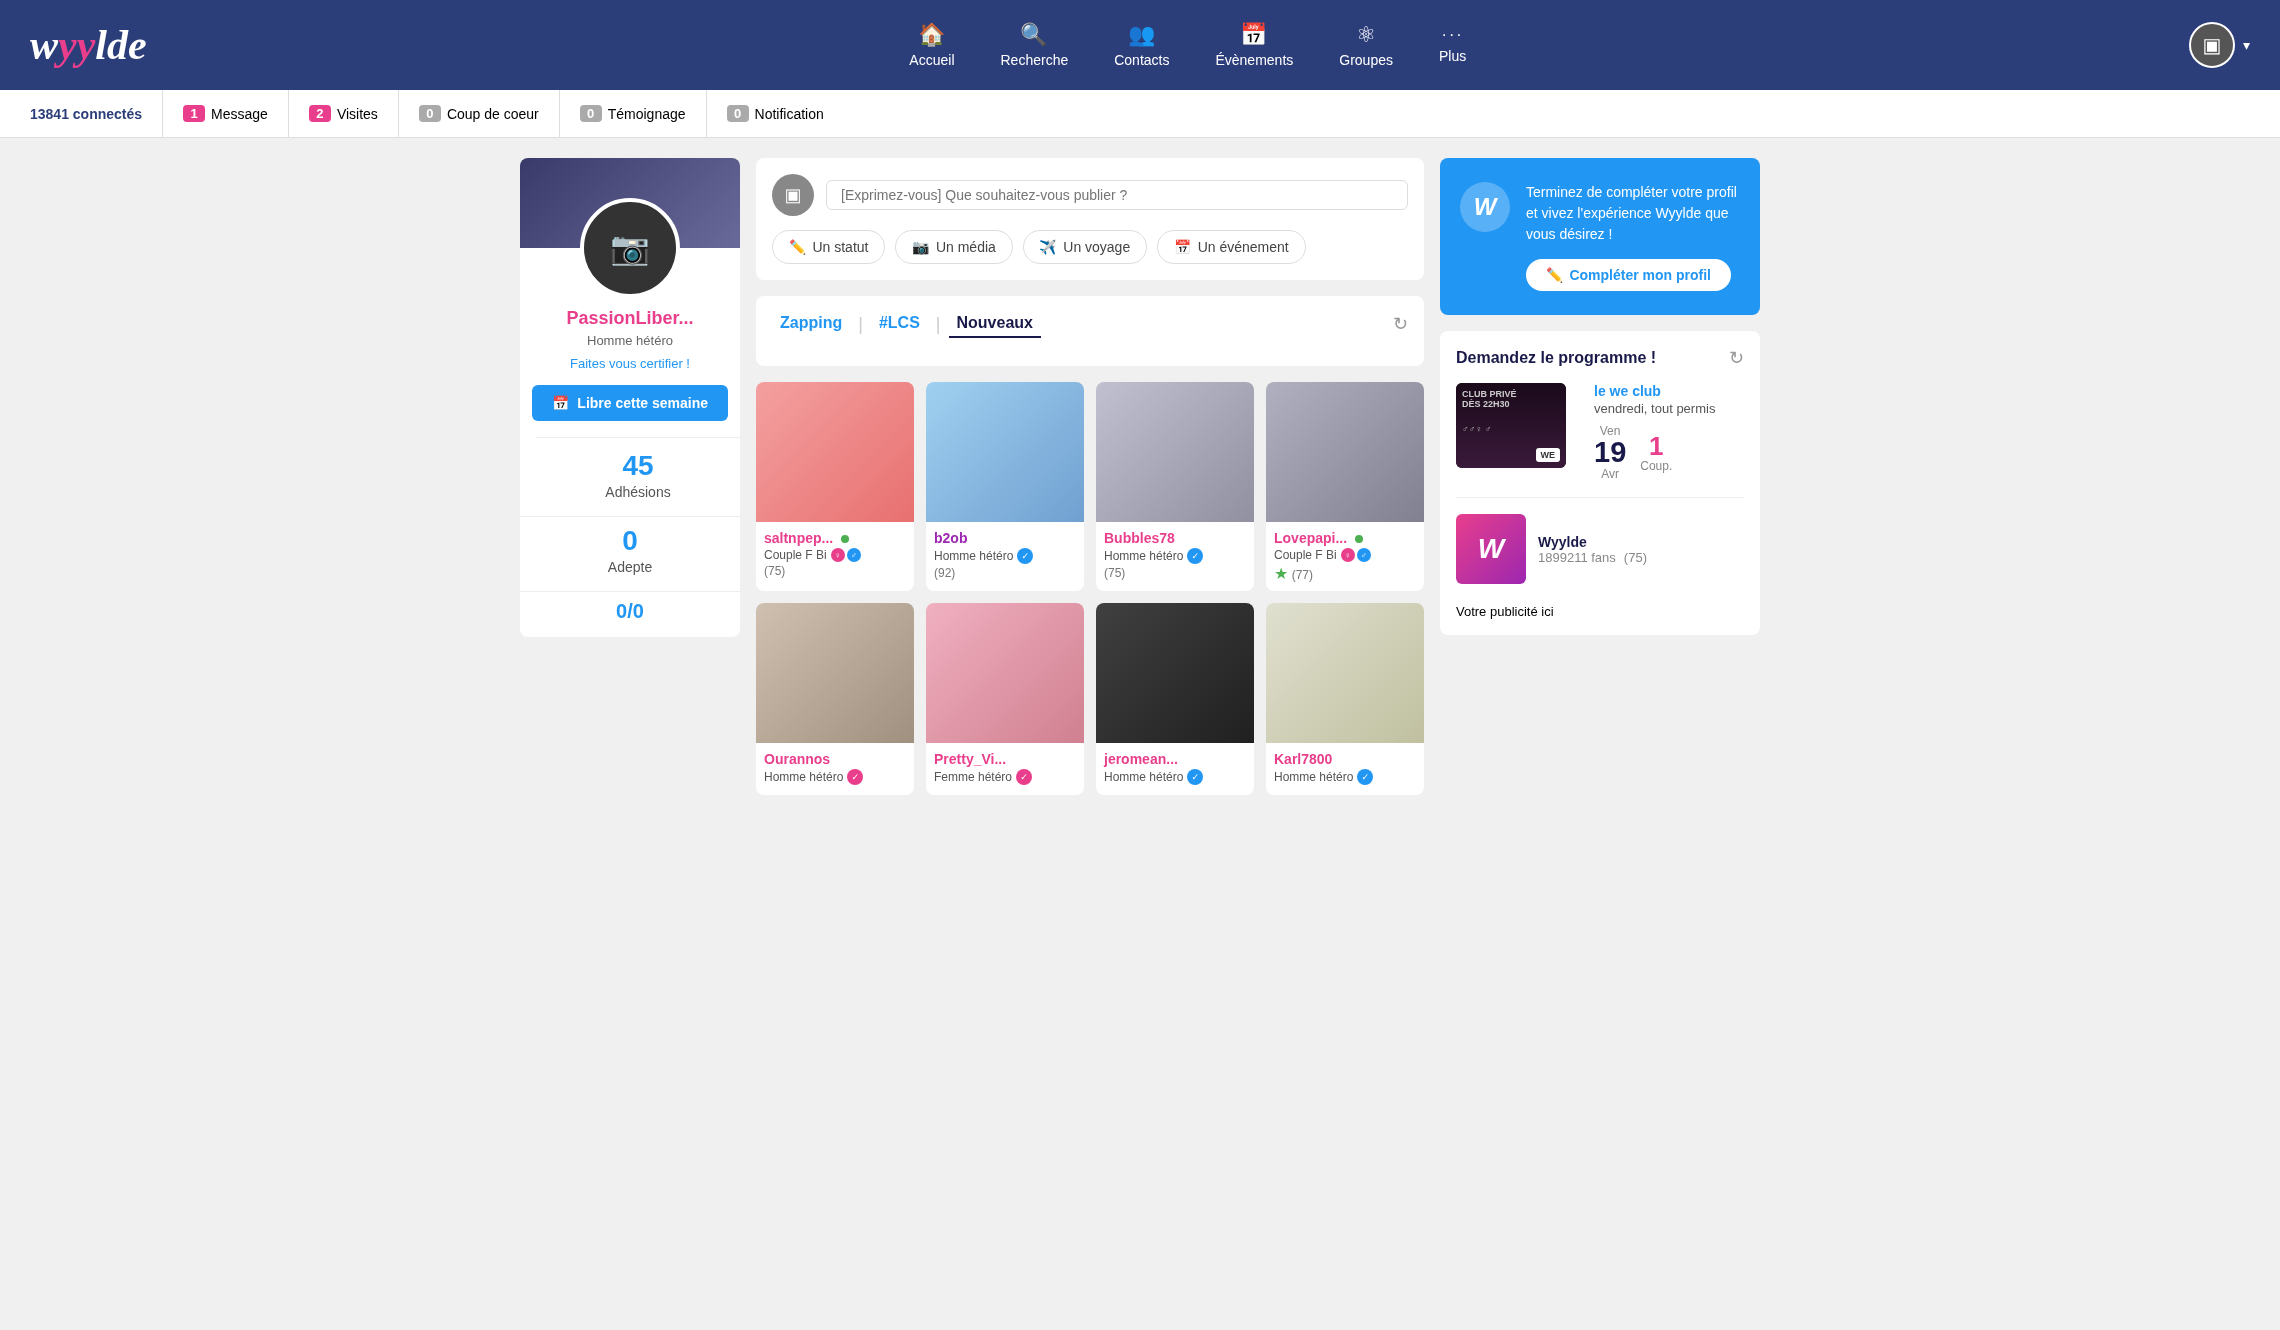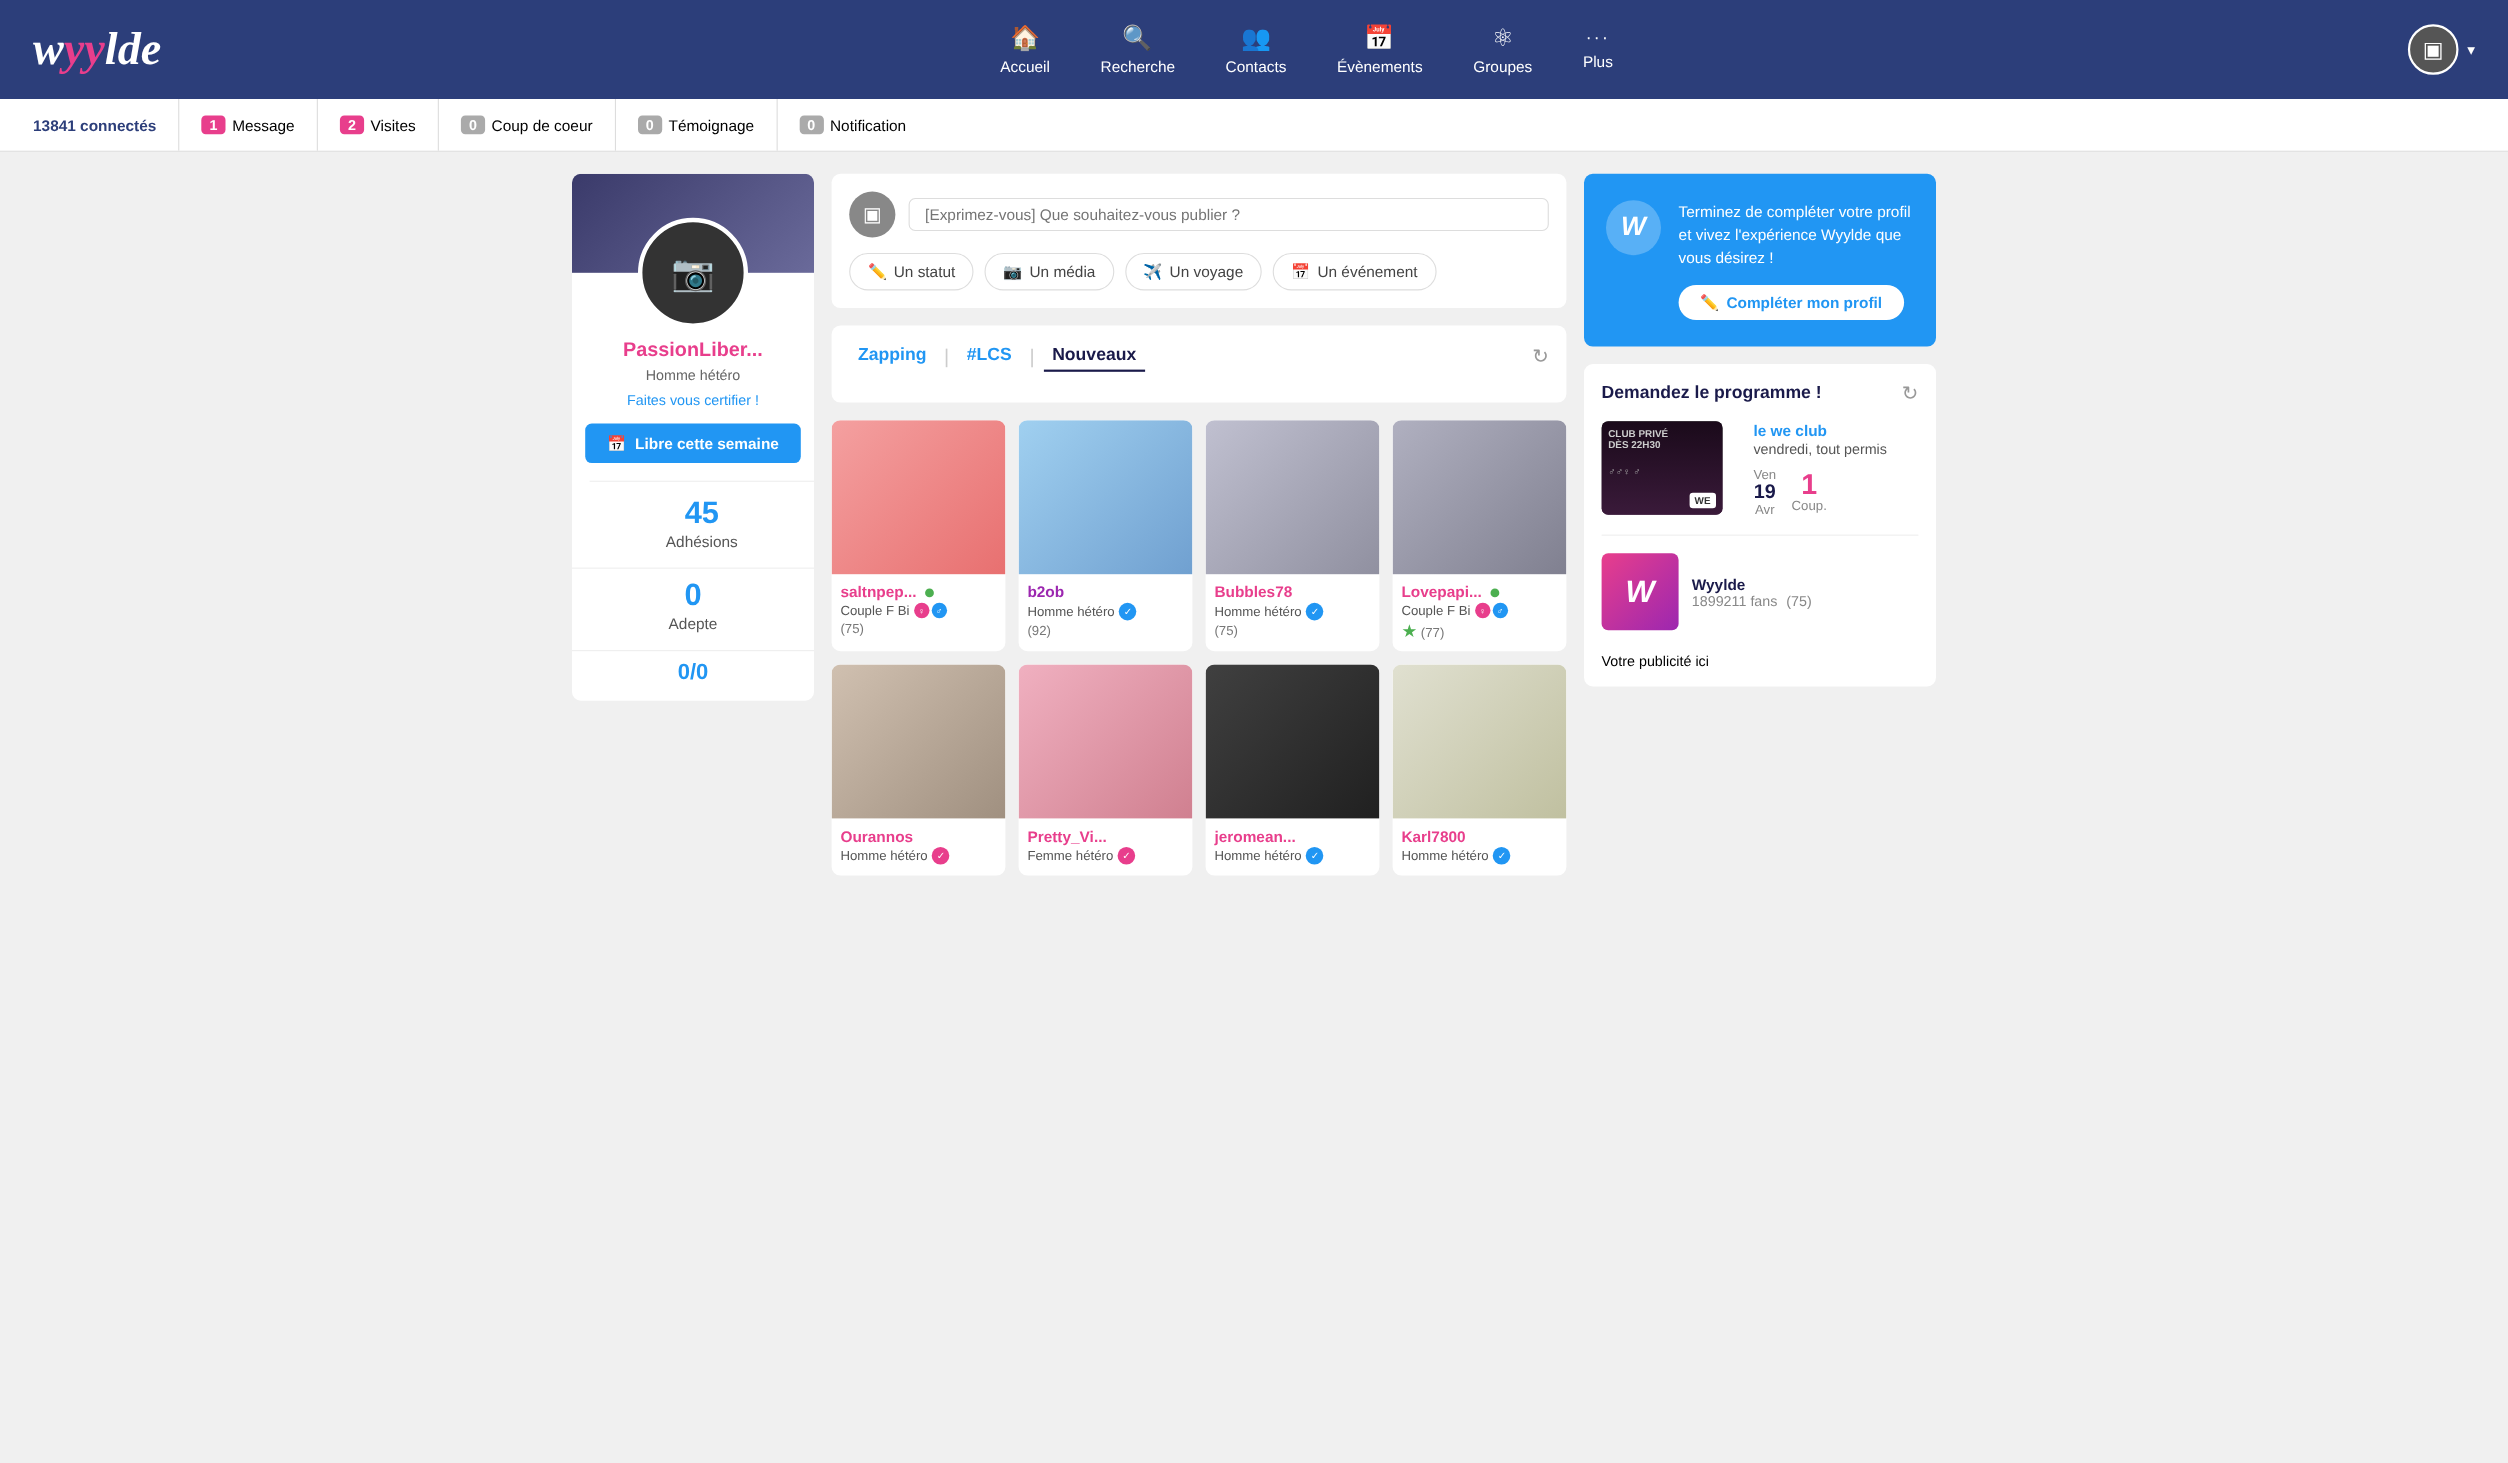--- a/index.html
+++ b/index.html
@@ -451,21 +451,21 @@
       gap: 14px;
     }
     .event-date {
       text-align: center;
     }
     .event-day-label {
       font-size: 12px;
       color: #888;
     }
     .event-day-num {
-      font-size: 18px;
+      font-size: 29px;
       font-weight: bold;
       color: #1a1a4a;
       line-height: 1;
     }
     .event-month {
       font-size: 12px;
       color: #888;
     }
     .event-part {
       text-align: center;

